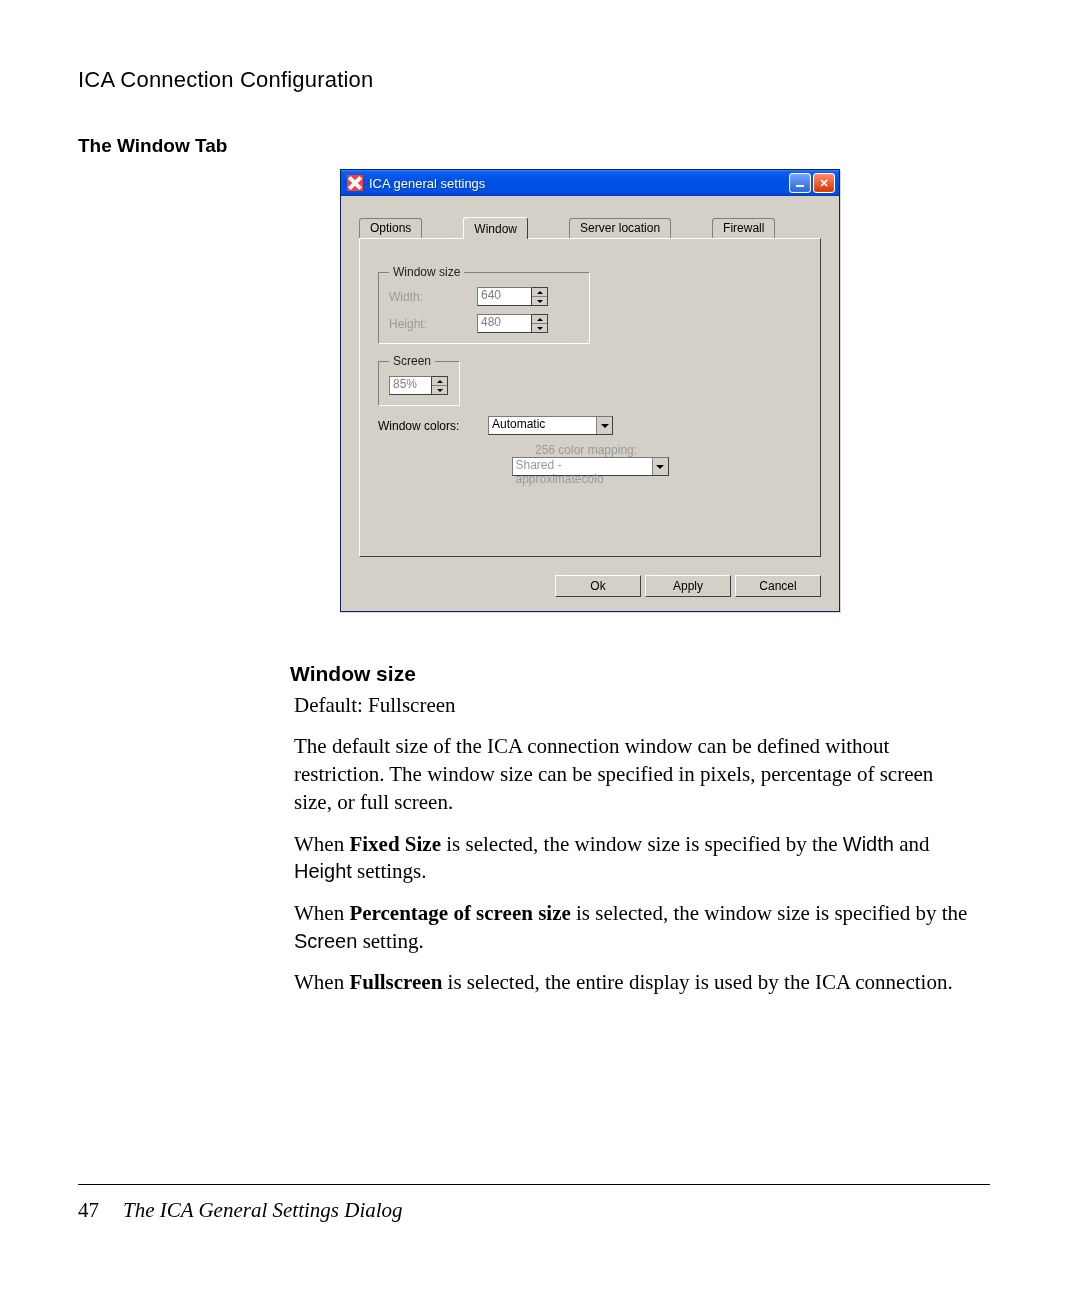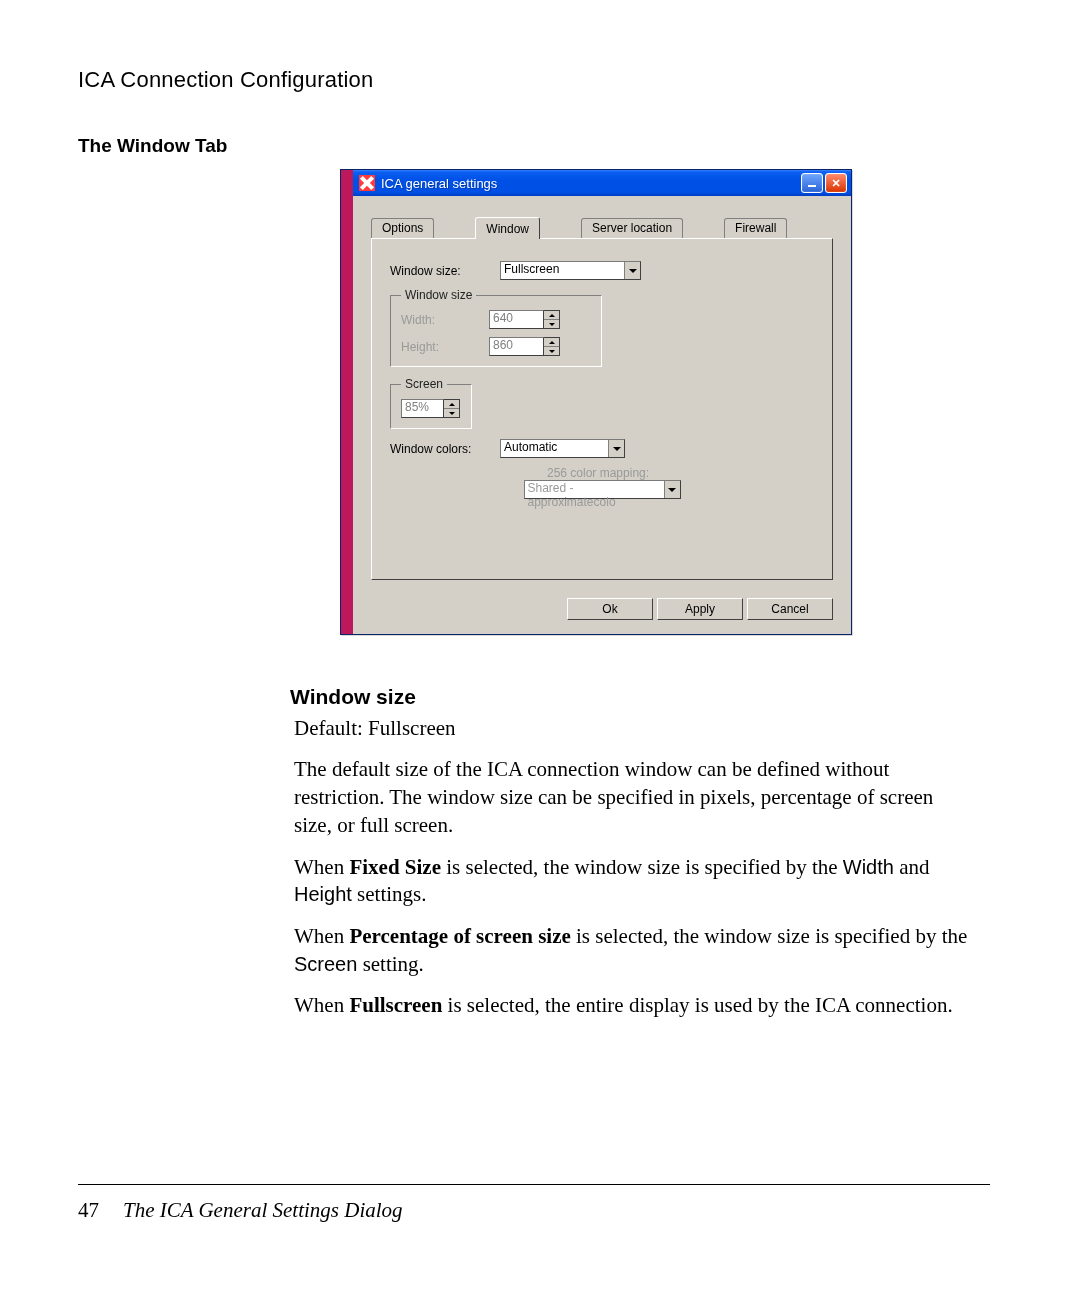--- a/index.html
+++ b/index.html
@@ -38,21 +38,20 @@
     margin-left: 262px;
     margin-bottom: 48px;
   }
   .xp-window {
     width: 498px;
     border: 1px solid #0a246a;
     background: #be185d;
     font-family: Tahoma, Arial, sans-serif;
     font-size: 12px;
     box-shadow: 1px 1px 0 rgba(0,0,0,0.15);
-    padding-left: 12px;
   }
   .xp-titlebar {
     height: 26px;
     background: linear-gradient(to bottom,#3a81ff 0%,#0a5ff2 8%,#0050e6 40%,#0050e6 85%,#003ec5 100%);
     color: #fff;
     display: flex;
     align-items: center;
     padding: 0 4px 0 6px;
   }
   .xp-title-icon {
@@ -316,44 +315,37 @@
       </div>
       <div class="xp-body">
         <div class="tab-row">
           <div class="tab">Options</div>
           <div class="tab active">Window</div>
           <div class="tab">Server location</div>
           <div class="tab">Firewall</div>
         </div>
         <div class="tab-pane">
 
-          <div class="row">
-            <span class="lbl">Window size:</span>
-            <div class="xp-select">
-              <span>Fullscreen</span>
-              <span class="dd-arrow"></span>
-            </div>
-          </div>
 
           <fieldset class="xp-group" style="width:190px;">
             <legend>Window size</legend>
             <div class="row">
               <span class="lbl dim" style="width:88px;">Width:</span>
               <div class="spinner">
                 <div class="xp-input">640</div>
                 <div class="spin-btns">
                     <div class="sb up"></div>
                     <div class="sb down"></div>
                   </div>
               </div>
             </div>
             <div class="row" style="margin-bottom:0;">
               <span class="lbl dim" style="width:88px;">Height:</span>
               <div class="spinner">
-                <div class="xp-input">860</div>
+                <div class="xp-input">480</div>
                 <div class="spin-btns">
                     <div class="sb up"></div>
                     <div class="sb down"></div>
                   </div>
               </div>
             </div>
           </fieldset>
 
           <fieldset class="xp-group group-narrow">
             <legend>Screen</legend>

